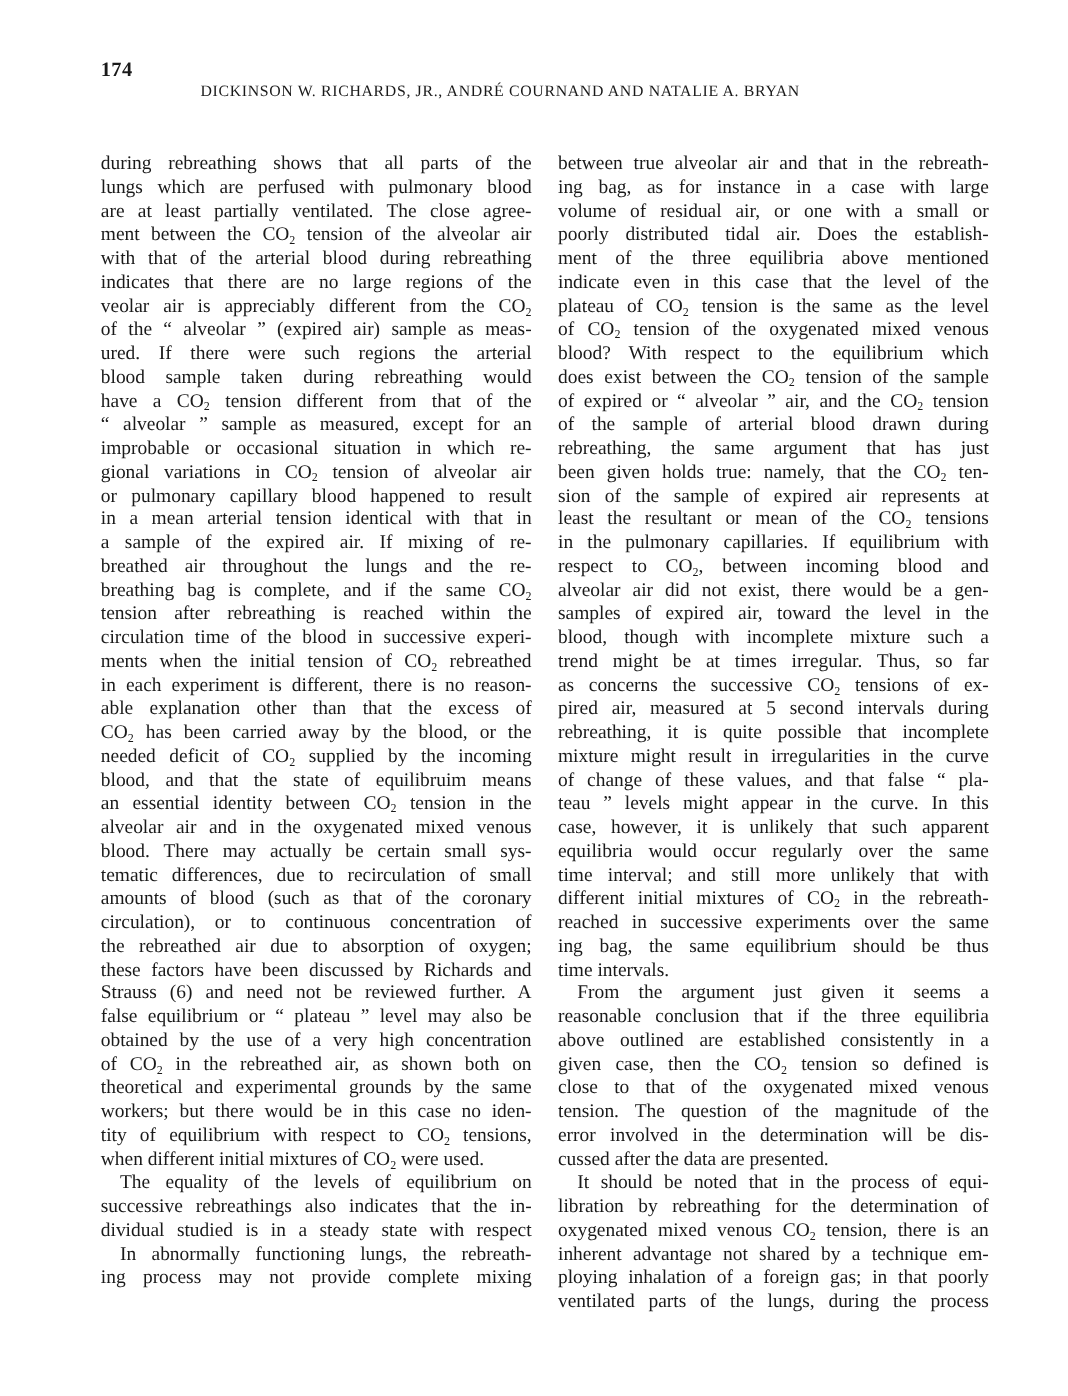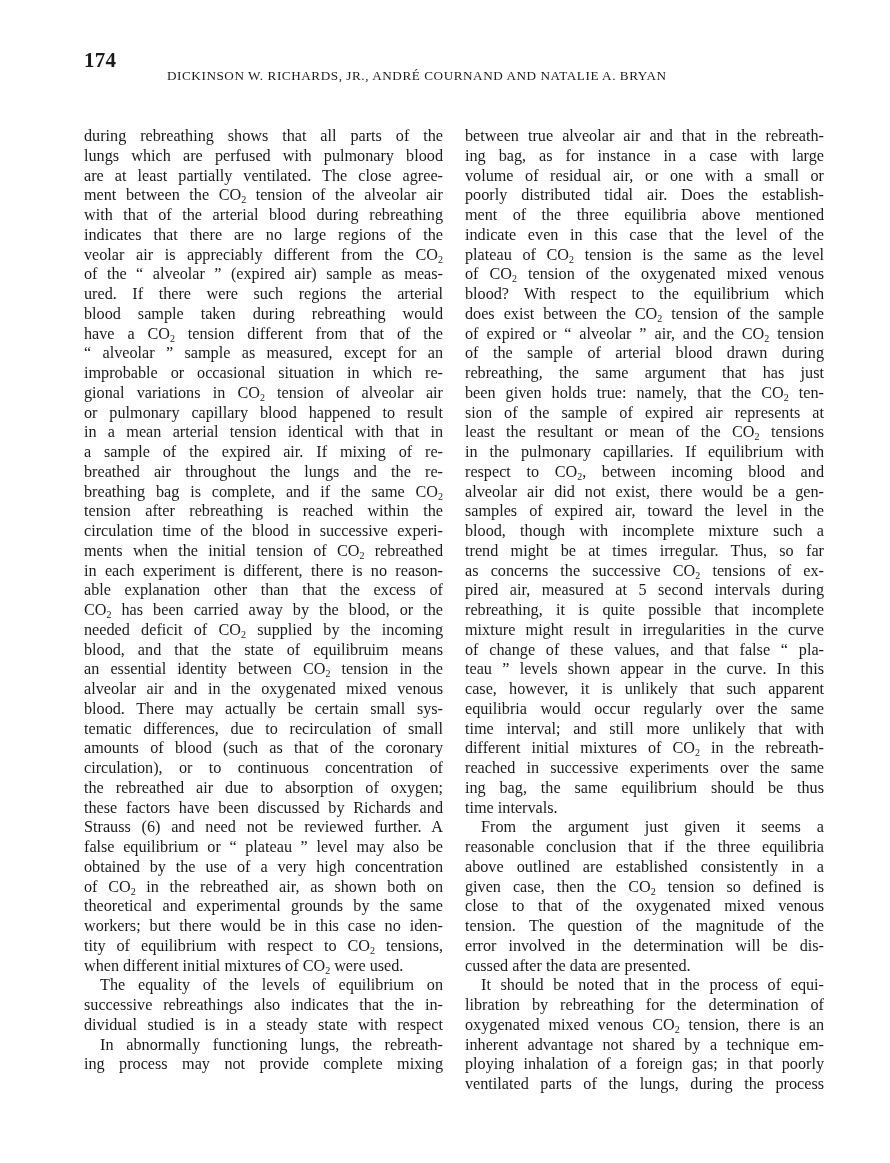--- a/index.html
+++ b/index.html
@@ -1,19 +1,19 @@
 <!DOCTYPE html>
 <html><head>
 <meta charset="utf-8">
 <style>
   html, body { margin: 0; padding: 0; background: #ffffff; }
   body { width: 890px; height: 1163px; position: relative; overflow: hidden;
          font-family: "Liberation Serif", "DejaVu Serif", serif; color: #1a1a1a; }
   .header { position: absolute; top: 48px; left: 84px; width: 740px; height: 22px; }
-  .page-num { position: absolute; left: 0; top: 0; font-size: 21px; font-weight: bold; letter-spacing: 0.3px; }
+  .page-num { position: absolute; left: 0; top: 0; font-size: 17px; font-weight: bold; letter-spacing: 0.3px; }
   .running-head { position: absolute; left: 83px; top: 20px; font-size: 13.2px; letter-spacing: 0.55px; font-variant: small-caps; }
   .col { position: absolute; top: 84px; width: 359px; margin-top: 43px; }
   .col.left { left: 84px; }
   .col.right { left: 465px; }
   .ln { display: block; height: 19.75px; line-height: 19.75px; font-size: 16.2px;
         text-align: justify; text-align-last: justify; white-space: nowrap; overflow: visible; }
   .ln.last { text-align-last: left; }
   .ln.indent { padding-left: 16px; }
   .ln span { white-space: normal; }
   .ln-inner { display: block; width: 100%; text-align: justify; text-align-last: justify; white-space: normal; }
@@ -250,21 +250,21 @@
     <div class="ln">
       <span class="ln-inner">rebreathing, it is quite possible that incomplete</span>
     </div>
     <div class="ln">
       <span class="ln-inner">mixture might result in irregularities in the curve</span>
     </div>
     <div class="ln">
       <span class="ln-inner">of change of these values, and that false “ pla-</span>
     </div>
     <div class="ln">
-      <span class="ln-inner">teau ” levels shown appear in the curve.  In this</span>
+      <span class="ln-inner">teau ” levels might appear in the curve.  In this</span>
     </div>
     <div class="ln">
       <span class="ln-inner">case, however, it is unlikely that such apparent</span>
     </div>
     <div class="ln">
       <span class="ln-inner">equilibria would occur regularly over the same</span>
     </div>
     <div class="ln">
       <span class="ln-inner">time interval; and still more unlikely that with</span>
     </div>

